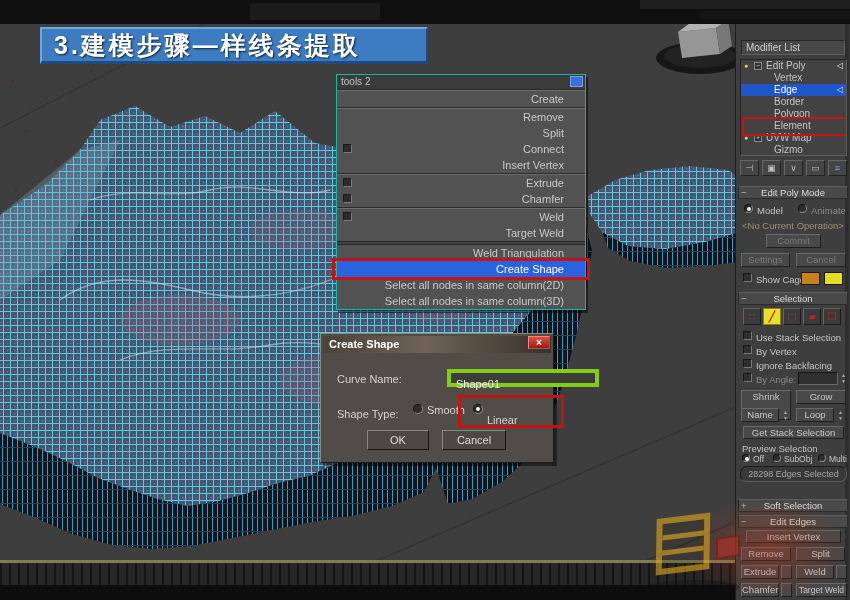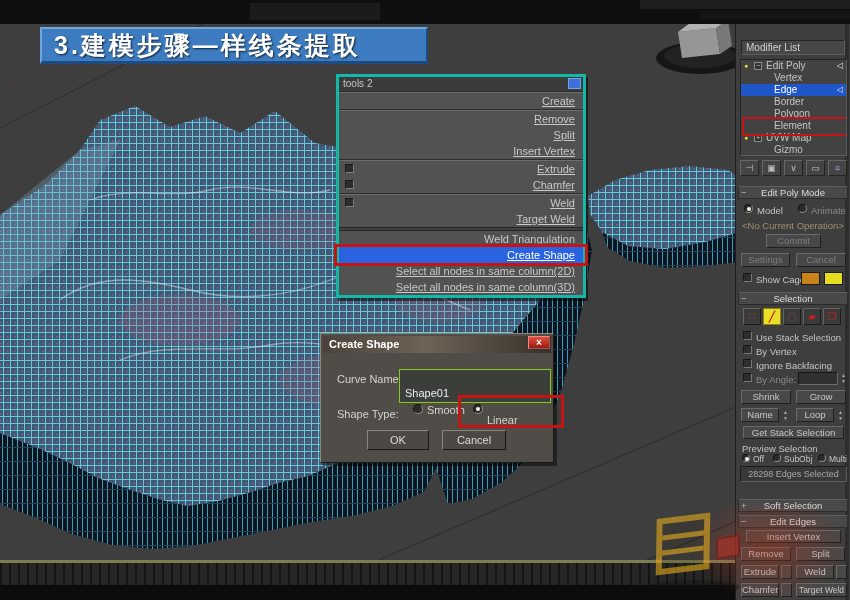--- a/index.html
+++ b/index.html
@@ -14,27 +14,27 @@
 
   
   .banner{left:40px;top:27px;width:388px;height:37px;background:#3d7cc1;
     border-top:2px solid #6fa6dc;border-left:2px solid #6fa6dc;
     border-bottom:3px solid #1e4c82;border-right:2px solid #1e4c82;
     color:#fff;font-size:25px;font-weight:bold;letter-spacing:3px;
     line-height:32px;padding-left:12px;text-shadow:1px 1px 2px #123;white-space:nowrap;}
 
   
   .menu{left:336px;top:74px;width:250px;background:#525252;
-    border:3px solid #14b8a6;box-shadow:2px 3px 0 rgba(0,0,0,.5);}
+    border:1px solid #14b8a6;box-shadow:2px 3px 0 rgba(0,0,0,.5);}
   .menu-title{height:14px;background:#3b3b3b;color:#c4c4c4;font-size:10px;
     line-height:14px;padding-left:4px;position:relative;}
   .menu-title .bluebox{position:absolute;right:2px;top:1px;width:13px;height:11px;
     background:#3f6fd8;border:1px solid #7aa0e8;}
   .mi{position:relative;height:16px;line-height:16px;font-size:11px;color:#c8c8c8;
-    text-align:right;padding-right:8px;white-space:nowrap;text-decoration:underline;}
+    text-align:right;padding-right:21px;white-space:nowrap;}
   .mi .setbox{position:absolute;left:6px;top:3px;width:9px;height:9px;background:#2c2c2c;
     border-top:1px solid #1a1a1a;border-left:1px solid #1a1a1a;
     border-bottom:1px solid #7a7a7a;border-right:1px solid #7a7a7a;}
   .mi.hl{background:#2a63e0;color:#fff;}
   .sep{height:2px;border-top:1px solid #2c2c2c;border-bottom:1px solid #6d6d6d;}
   .sep2{height:4px;background:#424242;border-top:1px solid #242424;border-bottom:1px solid #242424;}
   .redbox-menu{position:absolute;left:-5px;right:-5px;top:-3px;height:22px;
     border:3px solid #c51414;z-index:5;pointer-events:none;}
 
   
@@ -42,22 +42,22 @@
     border-top:1px solid #8d877e;border-left:1px solid #8d877e;
     border-bottom:1px solid #1b1916;border-right:1px solid #1b1916;
     box-shadow:3px 3px 0 rgba(0,0,0,.45);z-index:30;}
   .dlg-title{position:absolute;left:2px;top:2px;right:2px;height:17px;
     background:linear-gradient(90deg,#4a423a,#6e6356 45%,#383029);
     color:#fff;font-weight:bold;font-size:11px;line-height:17px;padding-left:6px;}
   .dlg-close{position:absolute;right:3px;top:2px;width:22px;height:13px;
     background:linear-gradient(#e05038,#9c1a10);border:1px outset #e88;
     color:#fff;font-size:10px;font-weight:bold;line-height:11px;text-align:center;}
   .dlg-label{position:absolute;color:#d6d4d0;font-size:11px;white-space:nowrap;}
-  .dlg-input{position:absolute;background:#3c3e3a;border:1px solid #84cc16;
-    color:#ececec;font-size:11px;line-height:15px;padding:16px 5px;}
+  .dlg-input{position:absolute;background:#3c3e3a;border:4px solid #84cc16;
+    color:#ececec;font-size:11px;line-height:15px;padding:4px 5px;margin-left:48px;}
   .rad{position:absolute;width:10px;height:10px;border-radius:50%;background:#2c2c2a;
     border-top:1px solid #151513;border-left:1px solid #151513;
     border-bottom:1px solid #8c8c86;border-right:1px solid #8c8c86;}
   .rad.on::after{content:"";position:absolute;left:2px;top:2px;width:4px;height:4px;
     border-radius:50%;background:#f2f2ee;}
   .btn3d{position:absolute;background:#4c4844;color:#ddd;font-size:11px;text-align:center;
     border-top:1px solid #8c867e;border-left:1px solid #8c867e;
     border-bottom:1px solid #171511;border-right:1px solid #171511;}
   .redbox-dlg{position:absolute;left:458px;top:395px;width:106px;height:33px;
     border:3px solid #c51414;z-index:35;pointer-events:none;}
@@ -105,21 +105,21 @@
     border-bottom:1px solid #1c1c1c;border-right:1px solid #1c1c1c;font-size:10px;}
   .sob.yellow{background:#e8e028;border:1px solid #8a8410;}
   .field{position:absolute;background:#303030;border-top:1px solid #151515;border-left:1px solid #151515;
     border-bottom:1px solid #6a6a6a;border-right:1px solid #6a6a6a;}
   .spin{position:absolute;width:9px;color:#aaa;font-size:5px;line-height:6px;text-align:center;}
   .swatch{position:absolute;width:19px;height:13px;border:1px solid #1a1a1a;}
   .statusbox{position:absolute;left:4px;top:442px;width:107px;height:16px;background:#383838;
     border-top:1px solid #1c1c1c;border-left:1px solid #1c1c1c;
     border-bottom:1px solid #5c5c5c;border-right:1px solid #5c5c5c;
     color:#a8a8a8;font-size:9px;line-height:14px;text-align:center;
-    white-space:nowrap;overflow:hidden;}
+    white-space:nowrap;overflow:hidden;border-radius:7px;}
 
   
   .tline{left:0;top:560px;width:736px;height:3px;background:#7e7e50;}
   .trackbar{left:0;top:563px;width:736px;height:22px;background:#262626;
     background-image:repeating-linear-gradient(90deg,#141414 0 2px,transparent 2px 9px);}
   .botblack{left:0;top:585px;width:736px;height:15px;background:#0c0c0c;}
 
   
   .redglow{left:700px;top:505px;width:150px;height:95px;z-index:45;pointer-events:none;
     background:radial-gradient(ellipse at 45% 45%,rgba(195,50,22,.38),rgba(195,50,22,0) 70%);}
@@ -203,20 +203,24 @@
   <div class="abs menu" style="z-index:20;">
     <div class="menu-title">
       <span>tools 2</span>
       <span class="bluebox"></span>
     </div>
     <div class="sep"></div>
     <div class="mi">Create</div>
     <div class="sep"></div>
     <div class="mi">Remove</div>
     <div class="mi">Split</div>
+    <div class="mi">
+      <span class="setbox"></span>
+      <span>Connect</span>
+    </div>
     <div class="mi">Insert Vertex</div>
     <div class="sep"></div>
     <div class="mi">
       <span class="setbox"></span>
       <span>Extrude</span>
     </div>
     <div class="mi">
       <span class="setbox"></span>
       <span>Chamfer</span>
     </div>
@@ -321,21 +325,21 @@
     <div class="plab" style="left:20px;top:322px;">By Vertex</div>
     <span class="chk" style="left:7px;top:335px;"></span>
     <div class="plab" style="left:20px;top:336px;">Ignore Backfacing</div>
     <span class="chk" style="left:7px;top:349px;"></span>
     <div class="plab dim" style="left:20px;top:350px;">By Angle:</div>
     <div class="field" style="left:62px;top:348px;width:40px;height:13px;"></div>
     <div class="spin" style="left:103px;top:348px;">
       <div>▲</div>
       <div>▼</div>
     </div>
-    <div class="pbtn" style="left:5px;top:366px;width:50px;height:14px;">Shrink</div>
+    <div class="pbtn" style="left:5px;top:366px;width:50px;height:30px;">Shrink</div>
     <div class="pbtn" style="left:60px;top:366px;width:50px;height:14px;">Grow</div>
     <div class="pbtn" style="left:5px;top:384px;width:38px;height:14px;">Name</div>
     <div class="spin" style="left:45px;top:385px;">
       <div>▲</div>
       <div>▼</div>
     </div>
     <div class="pbtn" style="left:60px;top:384px;width:38px;height:14px;">Loop</div>
     <div class="spin" style="left:100px;top:385px;">
       <div>▲</div>
       <div>▼</div>

